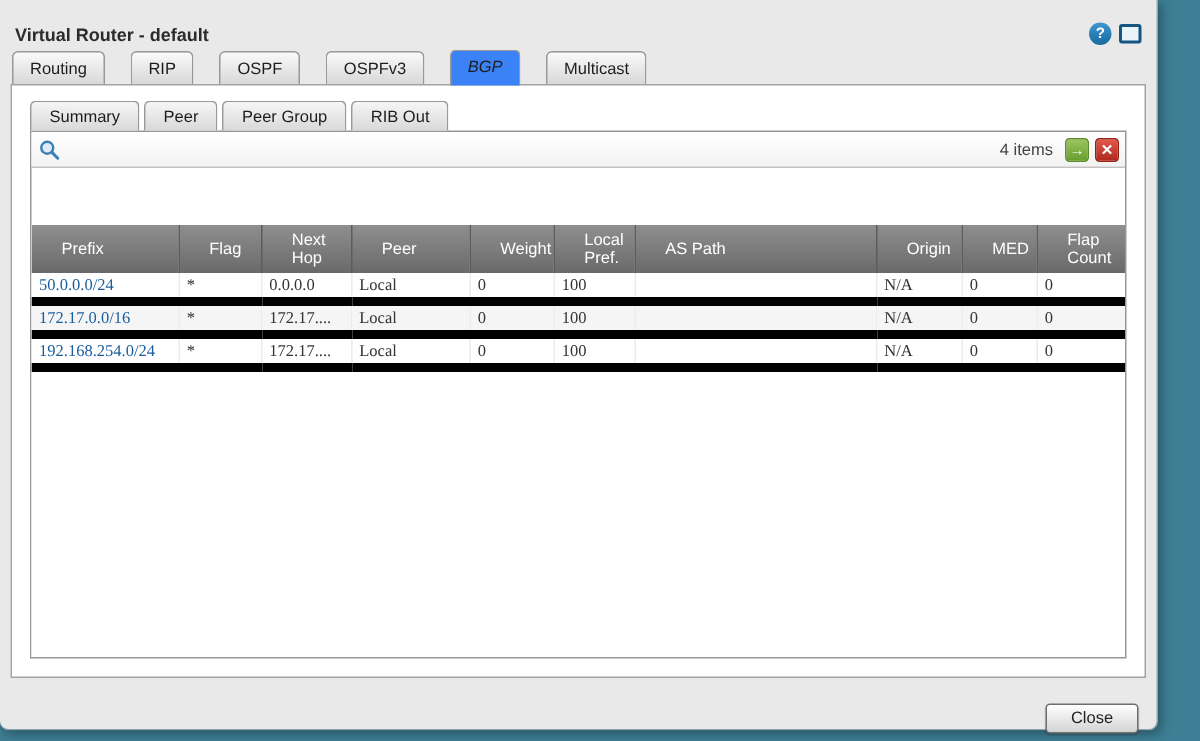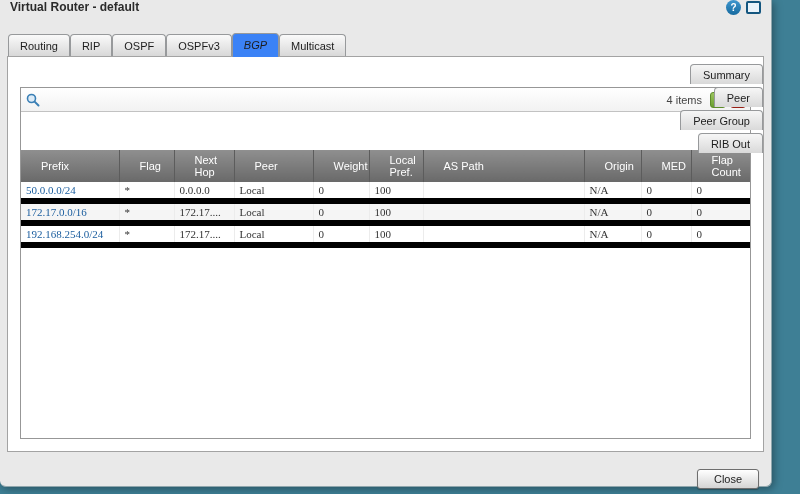--- a/index.html
+++ b/index.html
@@ -19,21 +19,21 @@
     background: #e9e9e9;
     border: 1px solid #8fa6ad;
     border-top: none; border-left: none;
     border-radius: 0 0 6px 6px;
     box-shadow: 2px 2px 8px rgba(0,0,0,0.35);
   }
   
   .titlebar {
     height: 30px;
     display: flex;
-    align-items: flex-start;
+    align-items: flex-end;
     padding: 0 10px;
   }
   .titlebar .title {
     font-weight: bold;
     font-size: 12px;
     color: #2b2b2b;
     flex: 1;
   }
   .tb-icons { display: flex; align-items: center; gap: 5px; }
   .help-icon {
@@ -51,21 +51,21 @@
     border: 2px solid #14567f;
     border-radius: 2px;
     cursor: pointer;
   }
   
   .tabbar {
     height: 26px;
     padding-left: 8px;
     display: flex;
     align-items: flex-end;
-    gap: 0;
+    gap: 17px;
     position: relative;
     z-index: 2;
   }
   .tab {
     padding: 5px 11px 4px 11px;
     border: 1px solid #97999b;
     border-bottom: none;
     border-radius: 4px 4px 0 0;
     background: linear-gradient(#fafafa, #d8d8d8);
     color: #1d1d1d;
@@ -89,21 +89,20 @@
     z-index: 1;
   }
   .subtabbar {
     padding: 7px 0 0 12px;
     display: flex;
     align-items: flex-end;
     gap: 3px;
     height: 30px;
     position: relative;
     z-index: 2;
-    flex-direction: column;
   }
   .subtab {
     padding: 4px 12px 3px 12px;
     border: 1px solid #97999b;
     border-bottom: none;
     border-radius: 4px 4px 0 0;
     background: linear-gradient(#f6f6f6, #d9d9d9);
     color: #1d1d1d;
     white-space: nowrap;
     cursor: pointer;

